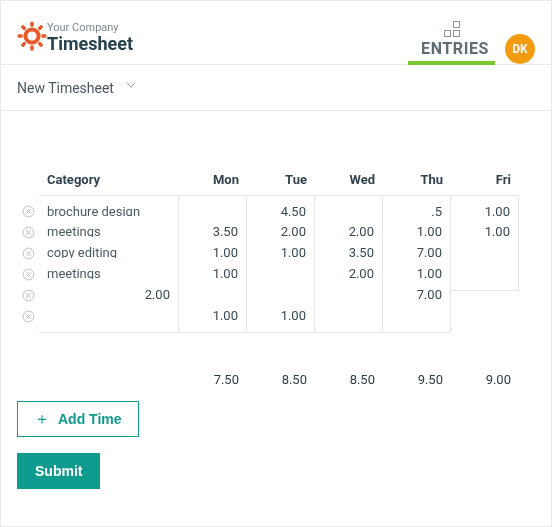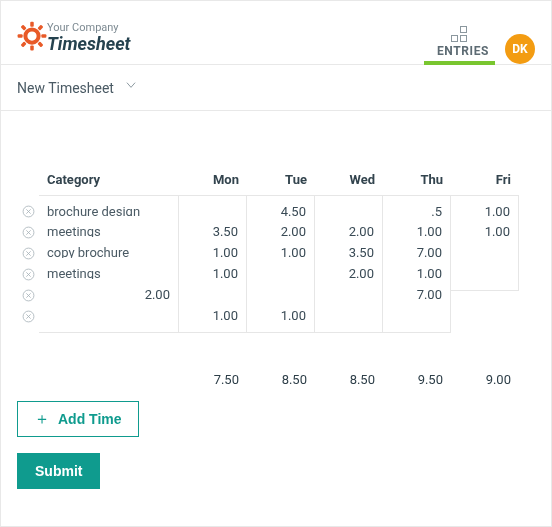--- a/index.html
+++ b/index.html
@@ -31,39 +31,38 @@
   }
   .brand .texts { line-height: 1.1; }
   .brand .company {
     font-size: 11px;
     color: #7d8a92;
   }
   .brand .page {
     font-size: 18px;
     font-weight: 700;
     color: #25424f;
-    font-style: italic;
   }
   .header-right {
     display: flex;
     align-items: flex-end;
     gap: 16px;
     height: 100%;
   }
   .nav-item {
     display: flex;
     flex-direction: column;
     align-items: center;
     gap: 2px;
     padding-bottom: 6px;
     height: 100%;
     justify-content: flex-end;
   }
   .nav-item .label {
-    font-size: 12px;
+    font-size: 16px;
     letter-spacing: 0.6px;
     color: #5d6b73;
     font-weight: 700;
     padding-left: 7px;
   }
   .nav-underline {
     position: relative;
   }
   .nav-underline::after {
     content: "";
@@ -287,21 +286,21 @@
             <div class="cell num">1.00</div>
             <div class="cell num">1.00</div>
           </div>
           <div class="sheet-row">
             <div class="del">
               <svg viewBox="0 0 24 24">
                 <circle cx="12" cy="12" r="10" fill="none" stroke="#a6b1b8" stroke-width="1.5"></circle>
                 <path d="M8 8l8 8M16 8l-8 8" stroke="#a6b1b8" stroke-width="1.5"></path>
               </svg>
             </div>
-            <div class="cell cat">copy brochure</div>
+            <div class="cell cat">copy editing</div>
             <div class="cell num">1.00</div>
             <div class="cell num">1.00</div>
             <div class="cell num">3.50</div>
             <div class="cell num">7.00</div>
             <div class="cell num"></div>
           </div>
           <div class="sheet-row">
             <div class="del">
               <svg viewBox="0 0 24 24">
                 <circle cx="12" cy="12" r="10" fill="none" stroke="#a6b1b8" stroke-width="1.5"></circle>

